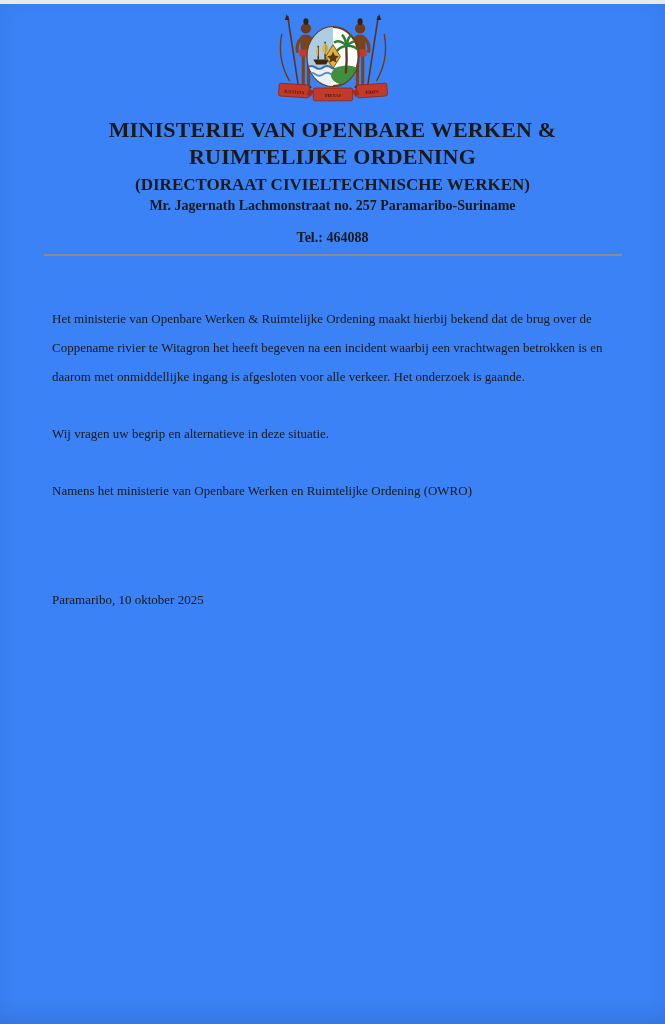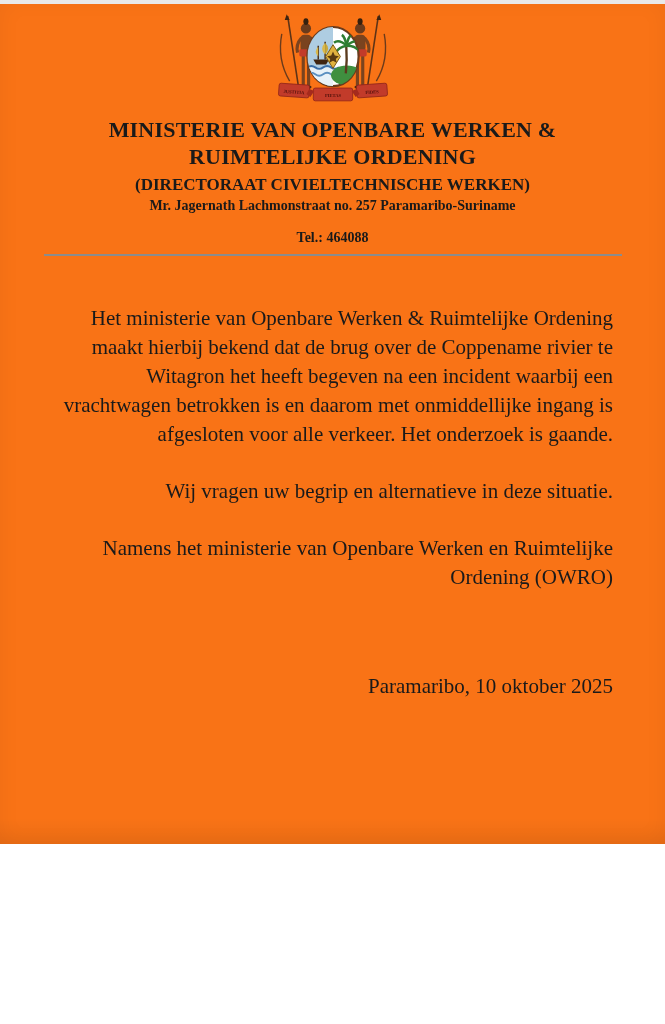--- a/index.html
+++ b/index.html
@@ -3,23 +3,23 @@
 <meta charset="utf-8">
 <style>
   html, body {
     margin: 0;
     padding: 0;
     background: #ffffff;
   }
   .page {
     position: relative;
     width: 665px;
-    height: 844px;
+    height: 1024px;
     margin: 0 auto;
-    background: #f97316;
+    background: #3b82f6;
     font-family: "Liberation Serif", "DejaVu Serif", serif;
     color: #1a1a1a;
     overflow: hidden;
     box-shadow: inset 0 0 22px rgba(0,0,0,0.05);
   }
   
   .page::before {
     content: "";
     position: absolute;
     top: 0; left: 0; right: 0;
@@ -79,23 +79,22 @@
     font-weight: bold;
     text-align: center;
     letter-spacing: 0.5px;
     margin: 54px 0 0;
     line-height: 1.2;
   }
 
   .body-text {
     margin: 48px 52px 0;
     width: 561px;
-    font-size: 21px;
+    font-size: 13px;
     line-height: 29px;
-    text-align: right;
   }
   .body-text p {
     margin: 0 0 28px;
   }
   .dateline {
     margin-top: 80px !important;
   }
 </style>
 </head>
 <body>

